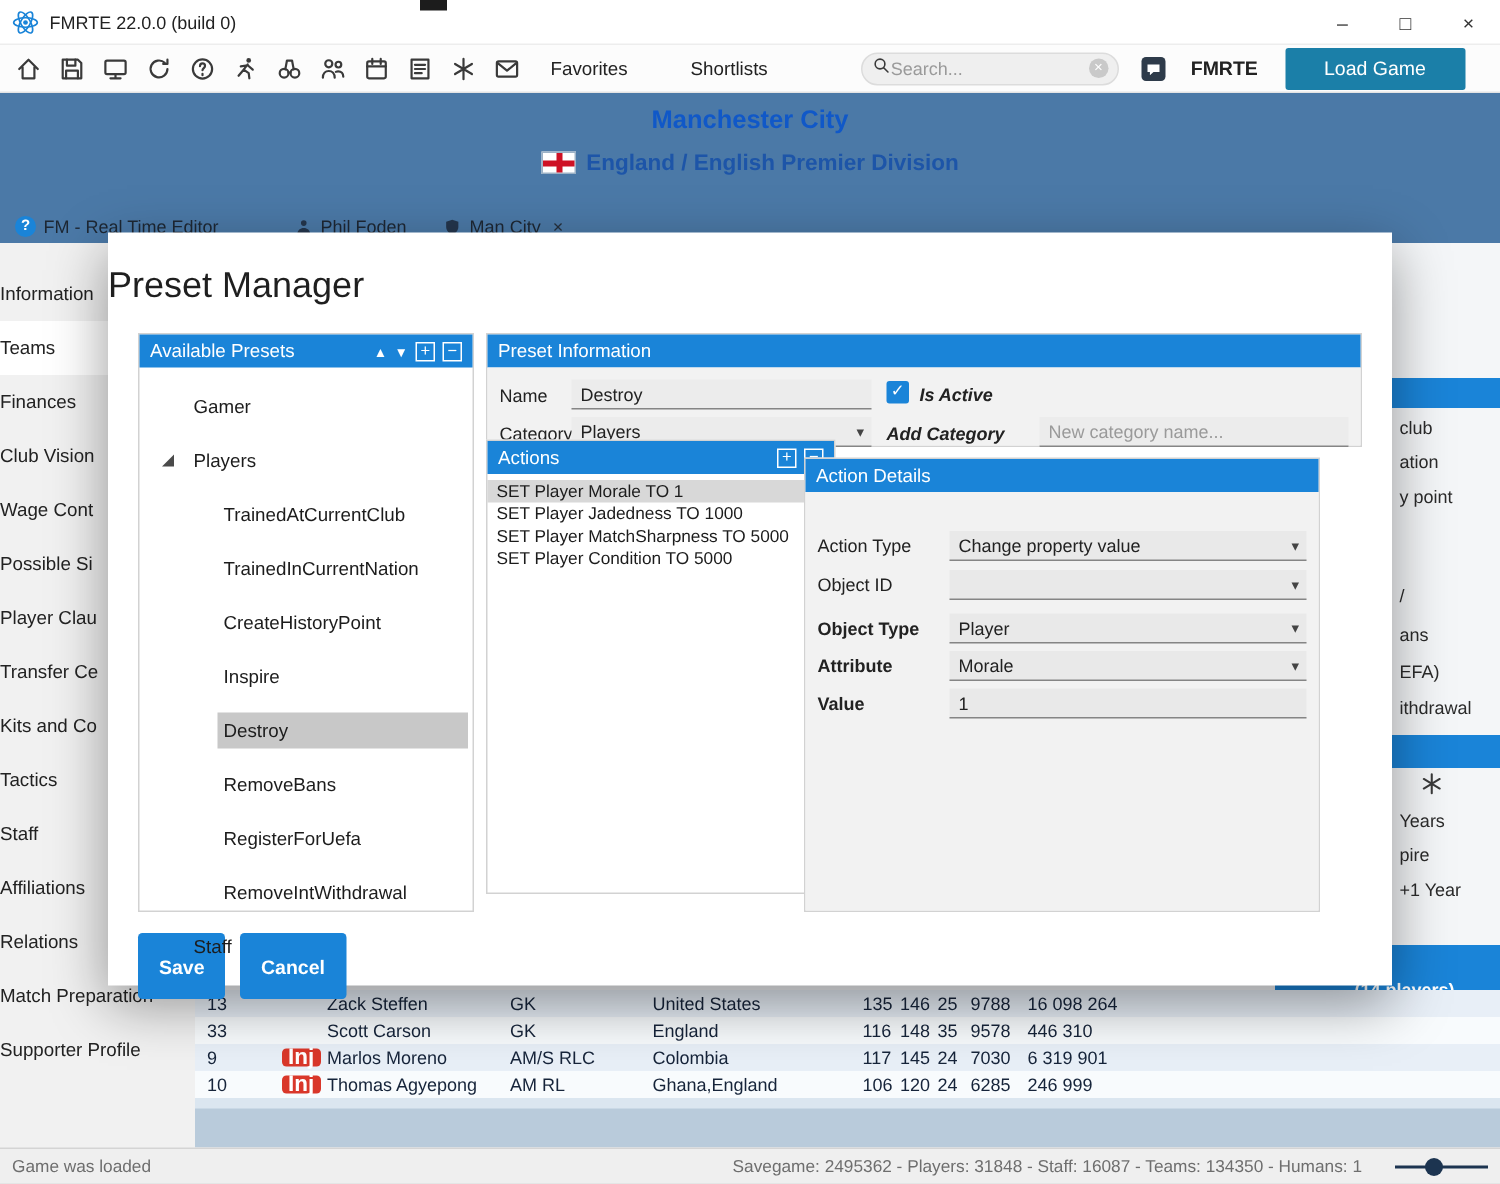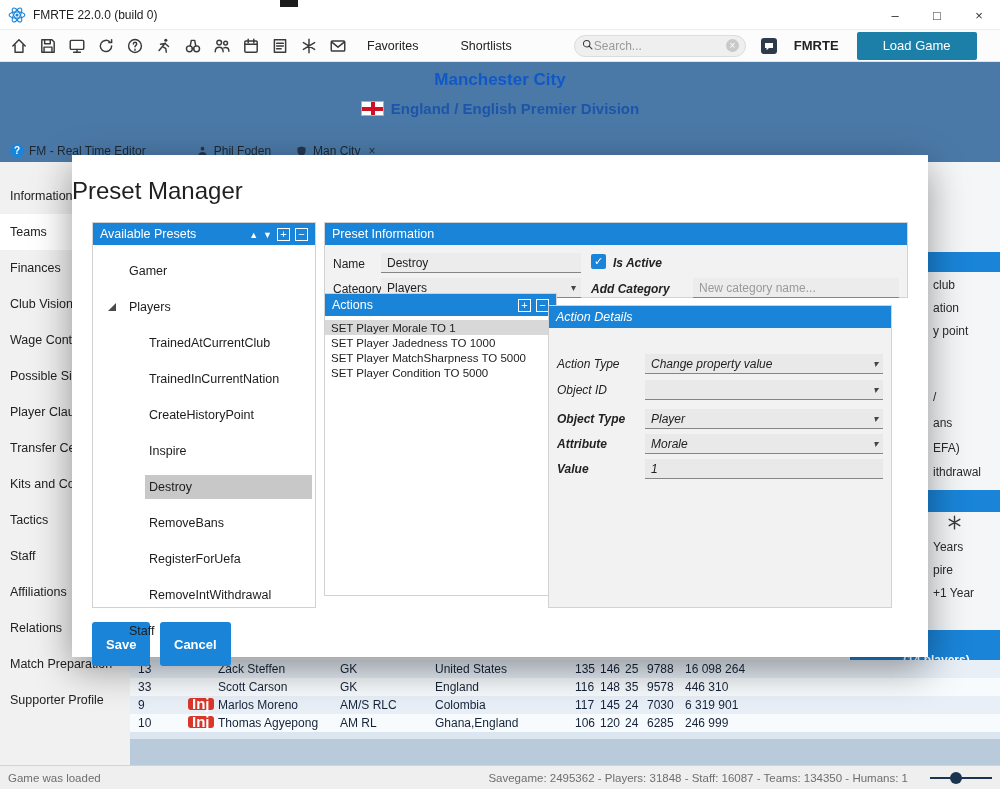--- a/index.html
+++ b/index.html
@@ -41,21 +41,21 @@
   .tab1 { margin-right:50px; }
   .tab2 { margin-right:24px; }
   .qicon { width:14px; height:14px; border-radius:50%; background:#1a84d8; color:#fff; font-size:10px; font-weight:bold; text-align:center; line-height:14px; }
   .qicon::after { content:"?"; }
   .tab svg { width:13px; height:13px; }
   .tab-close { margin-left:3px; font-size:12px; color:#25303d; }
 
   
   .main { position:absolute; top:162px; left:0; right:0; height:603px; background:#f4f6f8; }
   .sidebar { position:absolute; left:0; top:0; bottom:0; width:130px; background:#f1f1f1; padding-top:16px; }
-  .side-item { height:36px; display:flex; align-items:center; padding-left:10px; font-size:12.5px; color:#222; white-space:nowrap; overflow:hidden; }
+  .side-item { height:36px; display:flex; align-items:center; font-size:12.5px; color:#222; white-space:nowrap; overflow:hidden; }
   .side-item.selected { background:#ffffff; }
 
   
   .bluebar { position:absolute; left:850px; right:0; background:#1a84d8; }
   .bar1 { top:90px; height:20px; }
   .bar2 { top:328px; height:22px; }
   .bar3 { top:468px; height:40px; }
   .players-count { position:absolute; left:53px; bottom:3px; color:#fff; font-size:12px; font-weight:bold; white-space:nowrap; }
   .frag { position:absolute; left:933px; font-size:12px; color:#2b2b2b; white-space:nowrap; }
   .f0{top:116px} .f1{top:139px} .f2{top:162px} .f3{top:228px} .f4{top:254px}
@@ -87,21 +87,21 @@
   .ph-icons { margin-left:auto; display:flex; align-items:center; gap:5px; }
   .icon-up::after { content:"▲"; font-size:9px; }
   .icon-down::after { content:"▼"; font-size:9px; }
   .icon-box { width:13px; height:13px; border:1px solid #fff; display:flex; align-items:center; justify-content:center; font-size:11px; line-height:1; }
   .icon-plus::after { content:"+"; }
   .icon-minus::after { content:"−"; }
 
   .p-presets { left:20px; top:67px; width:224px; height:386px; }
   .p-info    { left:252px; top:67px; width:584px; height:76px; }
   .p-actions { left:252px; top:138px; width:233px; height:303px; }
-  .p-details { left:476px; top:150px; width:344px; height:303px;font-style:italic; }
+  .p-details { left:464px; top:150px; width:344px; height:303px; }
   .panel-body { position:relative; height:calc(100% - 22px); }
 
   
   .titem { position:relative; height:26px; display:flex; align-items:center;margin-top:10px; }
   .tlabel { position:relative; z-index:1; font-size:12.5px; color:#1c1c1c; }
   .lvl1 .tlabel { margin-left:36px; }
   .lvl2 .tlabel { margin-left:56px; }
   .titem.selected::before { content:""; position:absolute; left:52px; right:3px; top:1px; bottom:1px; background:#c8c8c8; }
   .caret { position:absolute; left:15px; top:9px; width:0; height:0; border-left:8px solid transparent; border-bottom:8px solid #4a4a4a; }
   .tree { padding-top:3px; }

